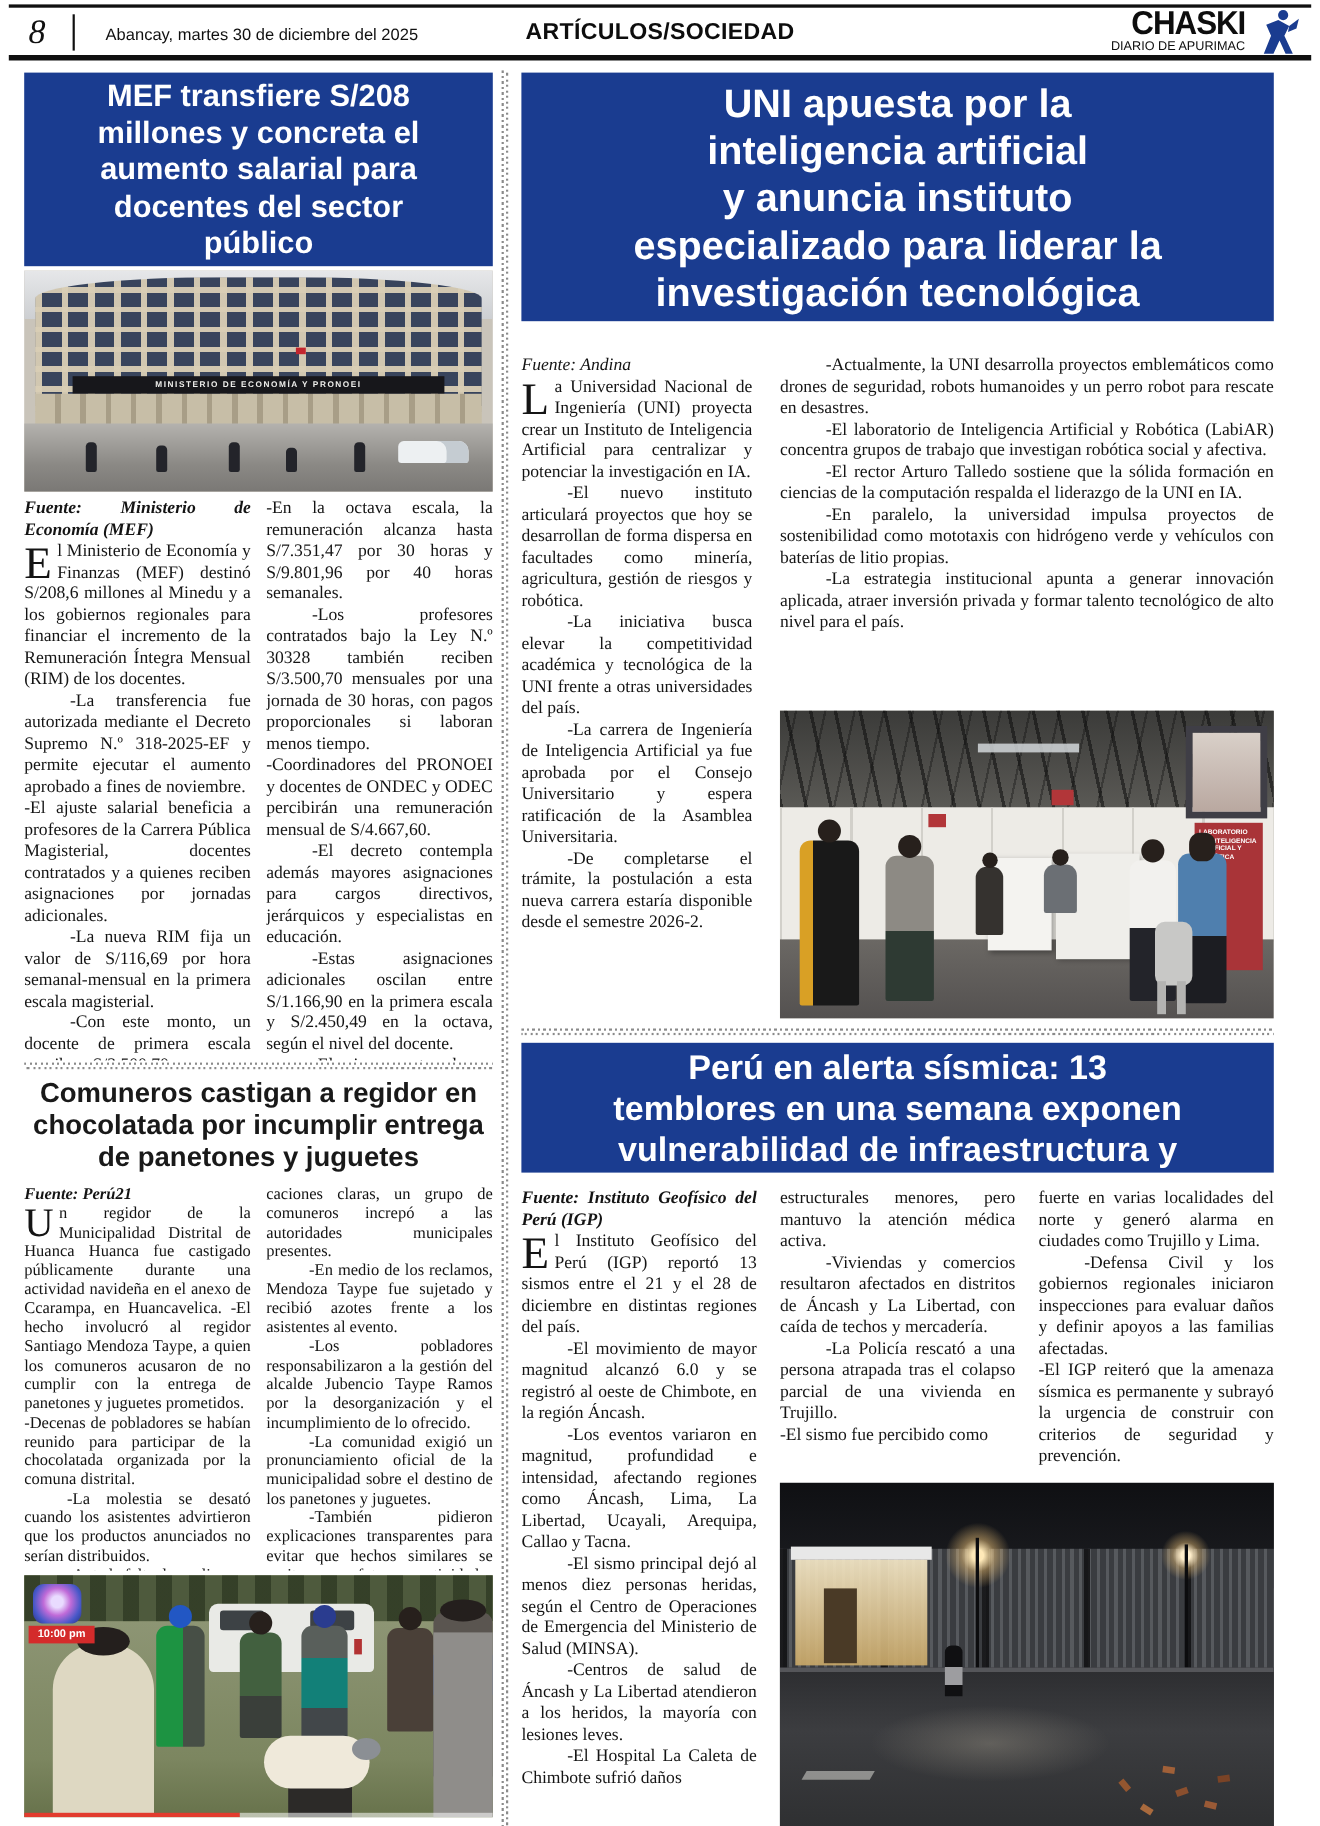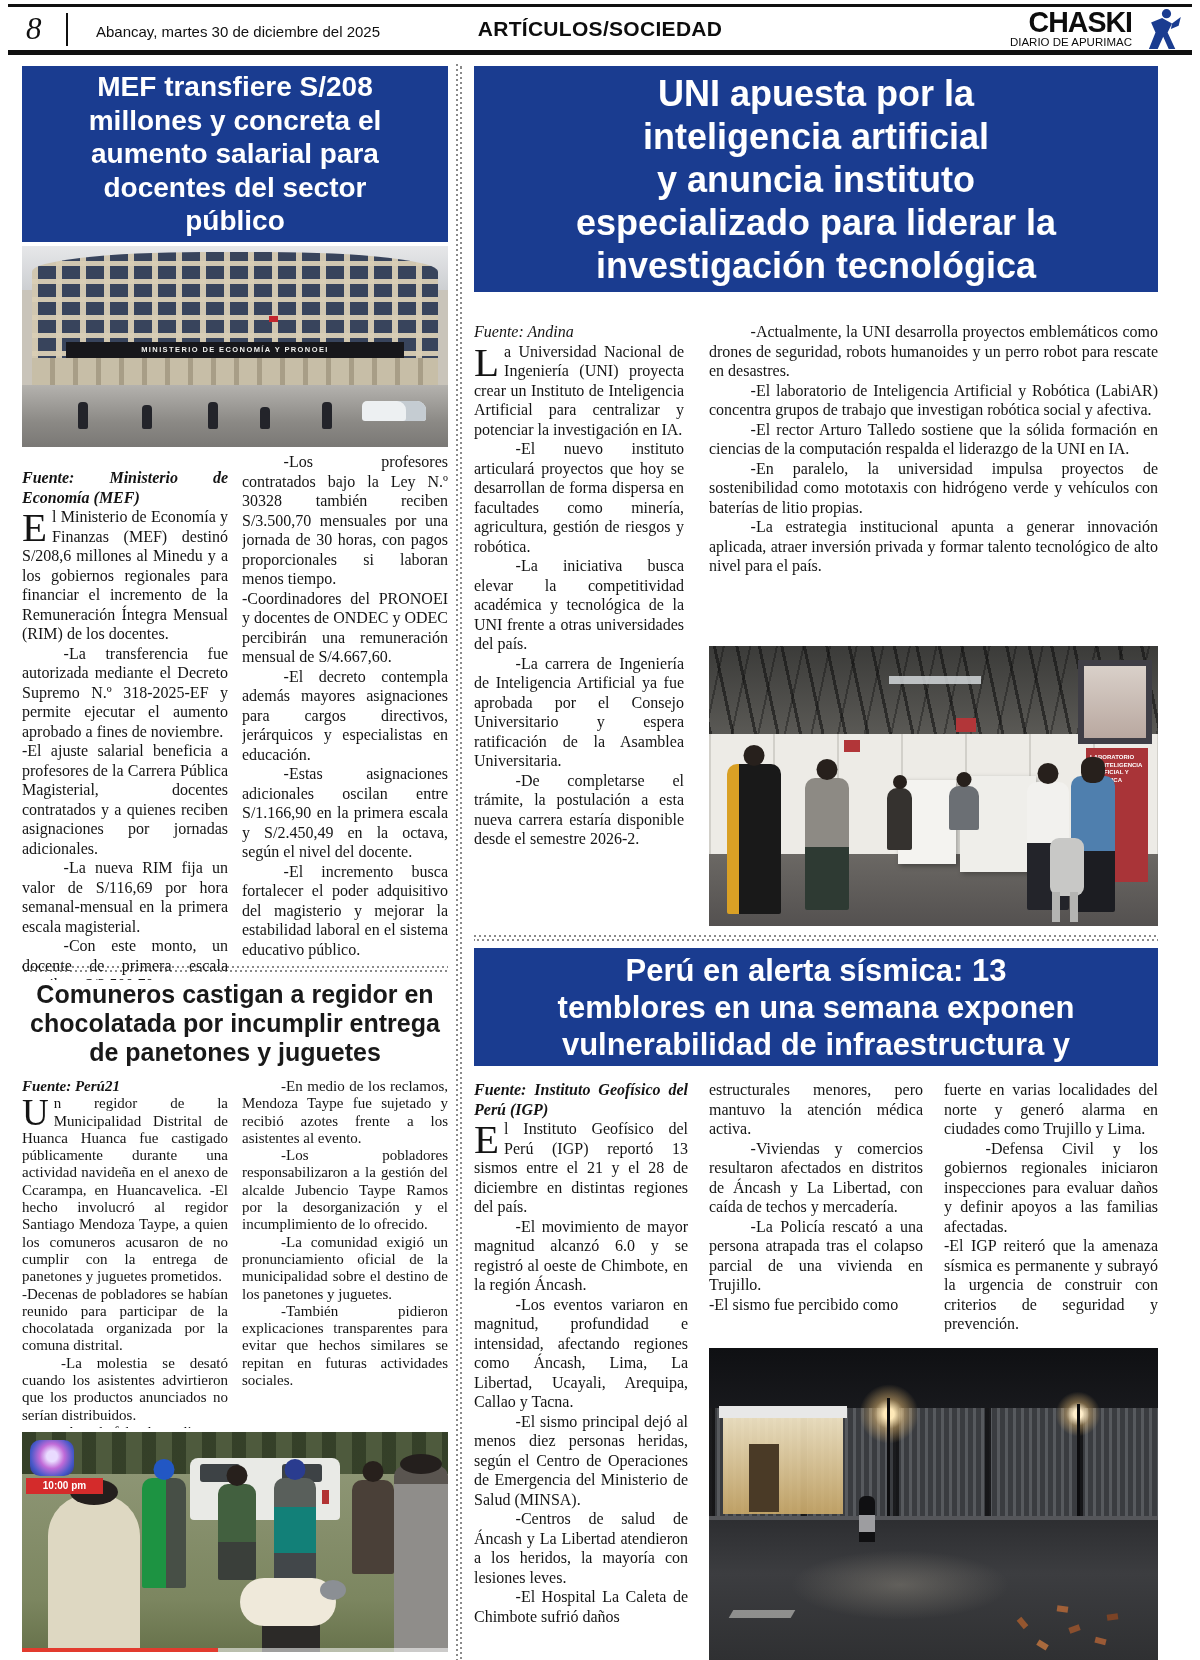--- a/index.html
+++ b/index.html
@@ -43,21 +43,21 @@
   
   .col{position:absolute;text-align:justify;font:16px/19.5px "Liberation Serif",serif;color:#141414;
        overflow:hidden;hyphens:auto;-webkit-hyphens:auto;}
   .col p{margin:0;}
   .col .ind{text-indent:2.6em;}
   .source{font-style:italic;font-weight:bold;}
   .source.light{font-weight:normal;}
   .dropcap{float:left;font-size:41px;line-height:34px;padding:3px 5px 0 0;}
   .small .dropcap{font-size:37px;line-height:30px;}
 
-  #mef-col1{left:22px;top:468px;width:206px;height:512px;}
+  #mef-col1{left:22px;top:452px;width:206px;height:512px;}
   #mef-col2{left:242px;top:452px;width:206px;height:512px;}
   #uni-intro{left:474px;top:322px;width:210px;height:610px;}
   #uni-body{left:709px;top:322px;width:449px;height:320px;}
   #com-col1{left:22px;top:1078px;width:206px;height:350px;font-size:15px;line-height:17.3px;}
   #com-col2{left:242px;top:1078px;width:206px;height:350px;font-size:15px;line-height:17.3px;}
   #sis-col1{left:474px;top:1080px;width:214px;height:576px;}
   #sis-col2{left:709px;top:1080px;width:214px;height:262px;}
   #sis-col3{left:944px;top:1080px;width:214px;height:252px;}
 
   
@@ -138,21 +138,21 @@
   #p-choc .c6{left:372px;bottom:36px;width:54px;height:150px;
     background:linear-gradient(180deg,#5a5550 0 26%,#27408f 26% 50%,#4a4a48 50%);}
   #p-choc .c6::before{width:42px;height:20px;border-radius:50%;background:#241f1d;top:-12px;}
   #p-choc .c7{right:-8px;bottom:0;width:62px;height:168px;background:#8f8d8a;}
   #p-choc .cbent{left:218px;bottom:26px;width:96px;height:48px;background:#efe9da;border-radius:24px;}
   #p-choc .cbent::before{content:"";position:absolute;right:-10px;top:2px;width:26px;height:20px;
     border-radius:50%;background:#8b8f94;}
   #p-choc .clegs{left:240px;bottom:0;width:58px;height:28px;background:#2c2a28;}
   #p-choc .tvlogo{left:8px;top:8px;width:44px;height:36px;border-radius:10px;
     background:radial-gradient(circle at 50% 45%,#e9dbff 0 18%,#c06bd8 42%,#4658c8 72%,#2a2f7e 100%);}
-  #p-choc .tvtime{left:4px;top:46px;width:77px;height:16px;background:#d42b2b;color:#fff;
+  #p-choc .tvtime{left:4px;top:46px;width:60px;height:16px;background:#d42b2b;color:#fff;
     font:bold 10px/16px "Liberation Sans",sans-serif;text-align:center;}
   #p-choc .prog{left:0;bottom:0;width:46%;height:4px;background:#e23b2e;}
   #p-choc .prog-rest{left:46%;right:0;bottom:0;height:4px;background:rgba(255,255,255,.55);}
 
   
   #p-night{left:709px;top:1348px;width:449px;height:312px;background:#17181b;}
   #p-night .nsky{left:0;right:0;top:0;height:96px;background:linear-gradient(#0f1013,#1d1e22);}
   #p-night .nbuild{left:0;right:0;top:60px;height:112px;background-color:#3a3c40;
     background-image:repeating-linear-gradient(90deg,rgba(16,16,18,.85) 0 6px,transparent 6px 92px),
                      repeating-linear-gradient(90deg,rgba(190,195,200,.22) 0 3px,transparent 3px 8px);}
@@ -231,20 +231,21 @@
 
   <div id="mef-col1" class="col">
     <p class="source">Fuente: Ministerio de Economía (MEF)</p>
     <p class=""><span class="dropcap">E</span>l Ministerio de Economía y Finanzas (MEF) destinó S/208,6 millones al Minedu y a los gobiernos regionales para financiar el incremento de la Remuneración Íntegra Mensual (RIM) de los docentes.</p>
       <p class="ind">-La transferencia fue autorizada mediante el Decreto Supremo N.º 318-2025-EF y permite ejecutar el aumento aprobado a fines de noviembre.</p>
       <p class="">-El ajuste salarial beneficia a profesores de la Carrera Pública Magisterial, docentes contratados y a quienes reciben asignaciones por jornadas adicionales.</p>
       <p class="ind">-La nueva RIM fija un valor de S/116,69 por hora semanal-mensual en la primera escala magisterial.</p>
       <p class="ind">-Con este monto, un docente de primera escala percibe S/3.500,70 por una jornada de 30 horas y S/4.667,60 por 40 horas.</p>
   </div>
   <div id="mef-col2" class="col">
+    <p class="">-En la octava escala, la remuneración alcanza hasta S/7.351,47 por 30 horas y S/9.801,96 por 40 horas semanales.</p>
       <p class="ind">-Los profesores contratados bajo la Ley N.º 30328 también reciben S/3.500,70 mensuales por una jornada de 30 horas, con pagos proporcionales si laboran menos tiempo.</p>
       <p class="">-Coordinadores del PRONOEI y docentes de ONDEC y ODEC percibirán una remuneración mensual de S/4.667,60.</p>
       <p class="ind">-El decreto contempla además mayores asignaciones para cargos directivos, jerárquicos y especialistas en educación.</p>
       <p class="ind">-Estas asignaciones adicionales oscilan entre S/1.166,90 en la primera escala y S/2.450,49 en la octava, según el nivel del docente.</p>
       <p class="ind">-El incremento busca fortalecer el poder adquisitivo del magisterio y mejorar la estabilidad laboral en el sistema educativo público.</p>
   </div>
 
   <div id="uni-hbox" class="hbox">UNI apuesta por la
 inteligencia artificial
 y anuncia instituto
@@ -294,20 +295,21 @@
 de panetones y juguetes</div>
 
   <div id="com-col1" class="col small">
     <p class="source">Fuente: Perú21</p>
     <p class=""><span class="dropcap">U</span>n regidor de la Municipalidad Distrital de Huanca Huanca fue castigado públicamente durante una actividad navideña en el anexo de Ccarampa, en Huancavelica. -El hecho involucró al regidor Santiago Mendoza Taype, a quien los comuneros acusaron de no cumplir con la entrega de panetones y juguetes prometidos.</p>
       <p class="">-Decenas de pobladores se habían reunido para participar de la chocolatada organizada por la comuna distrital.</p>
       <p class="ind">-La molestia se desató cuando los asistentes advirtieron que los productos anunciados no serían distribuidos.</p>
       <p class="ind">-Ante la falta de expli-</p>
   </div>
   <div id="com-col2" class="col small">
+    <p class="">caciones claras, un grupo de comuneros increpó a las autoridades municipales presentes.</p>
       <p class="ind">-En medio de los reclamos, Mendoza Taype fue sujetado y recibió azotes frente a los asistentes al evento.</p>
       <p class="ind">-Los pobladores responsabilizaron a la gestión del alcalde Jubencio Taype Ramos por la desorganización y el incumplimiento de lo ofrecido.</p>
       <p class="ind">-La comunidad exigió un pronunciamiento oficial de la municipalidad sobre el destino de los panetones y juguetes.</p>
       <p class="ind">-También pidieron explicaciones transparentes para evitar que hechos similares se repitan en futuras actividades sociales.</p>
   </div>
 
   <div id="p-choc" class="photo">
     <div class="trees"></div>
     <div class="field"></div>
     <div class="truck"></div>

